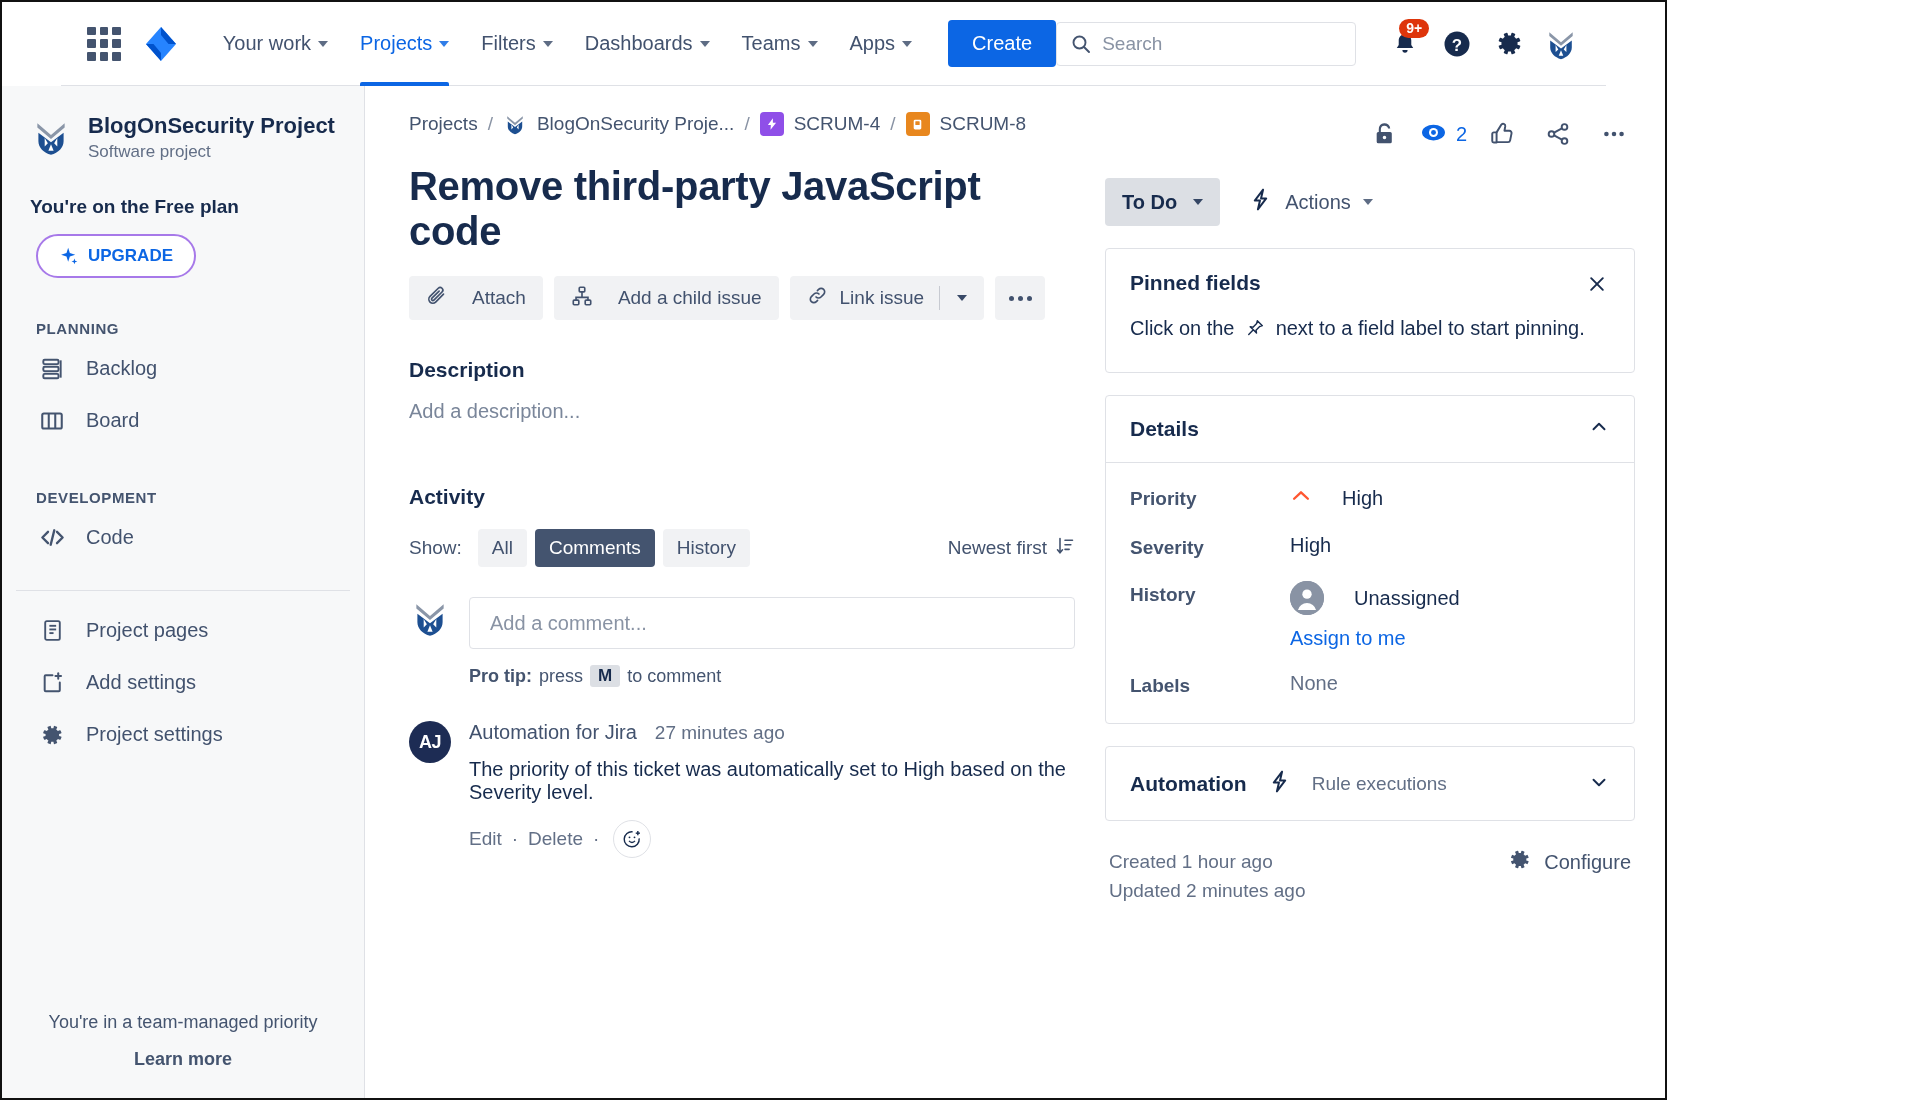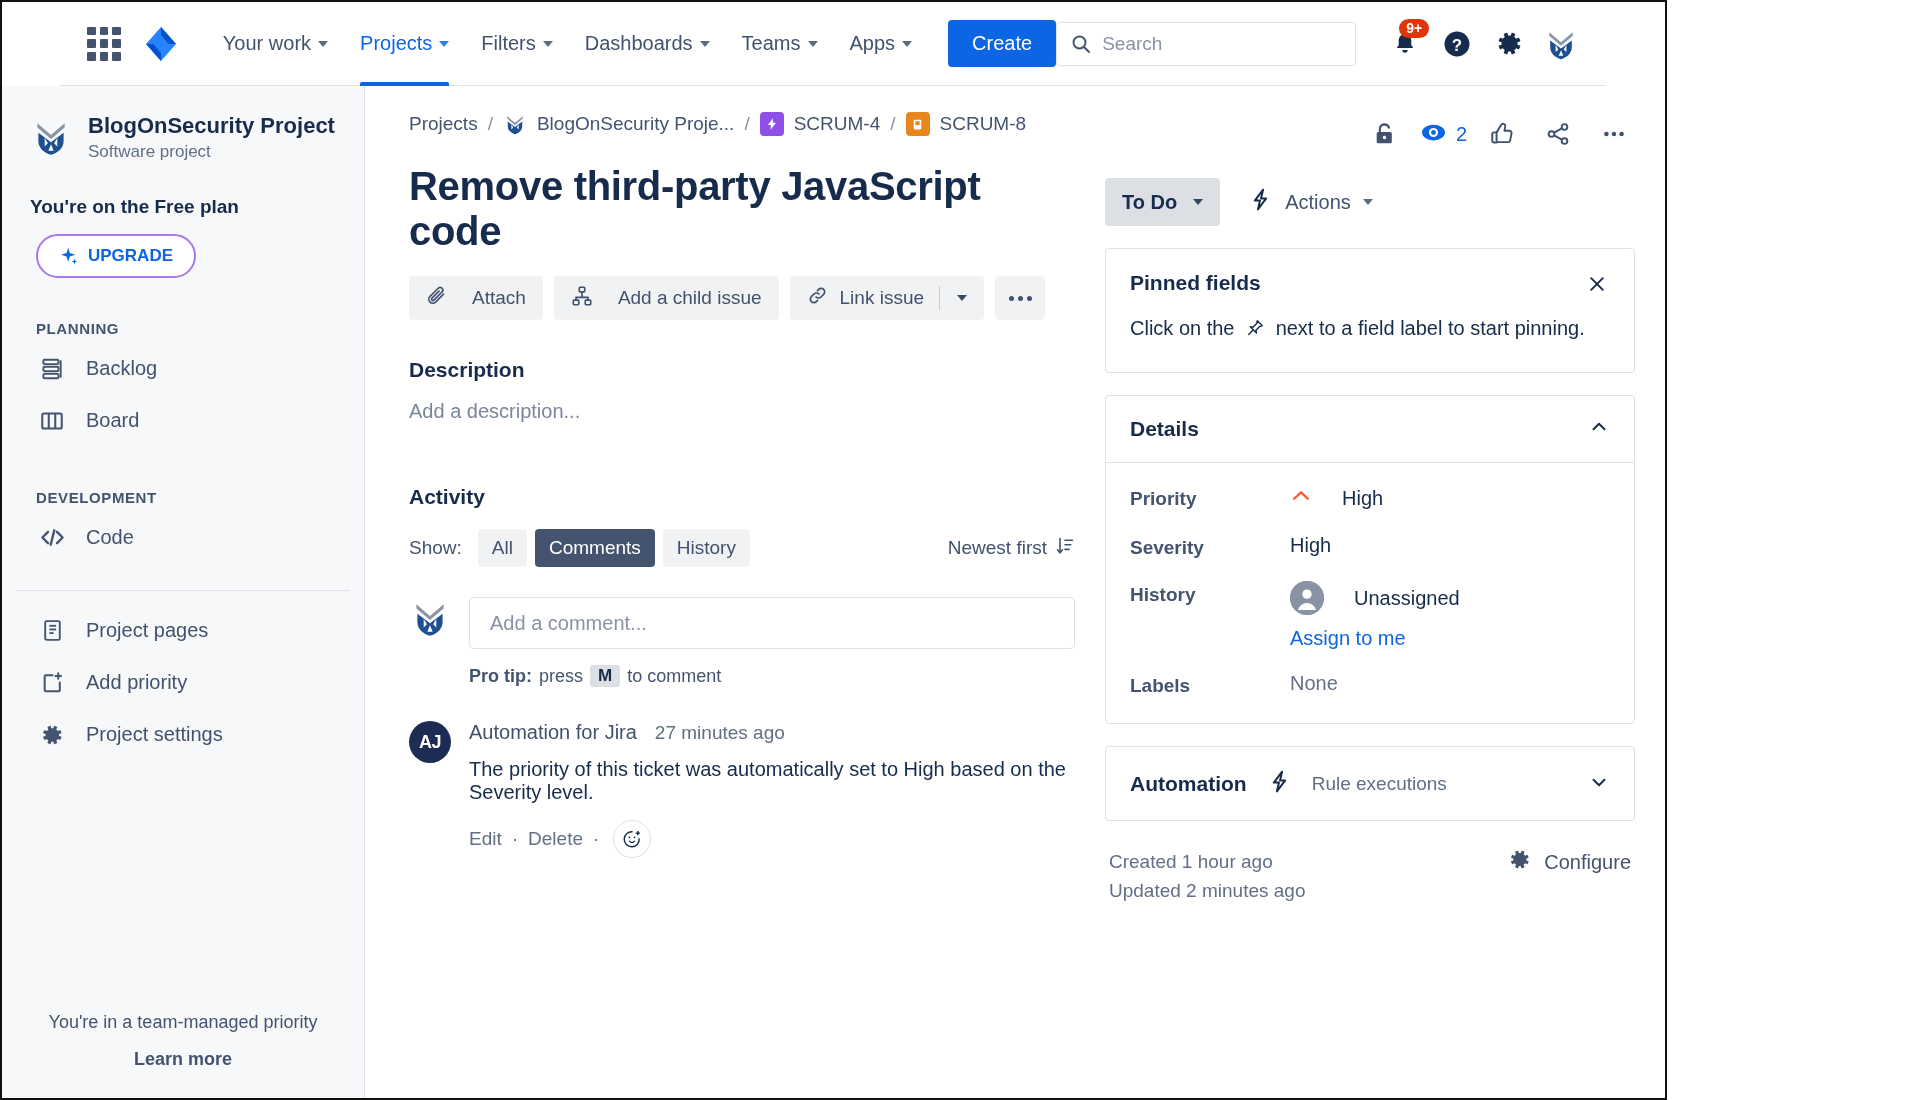--- a/index.html
+++ b/index.html
@@ -411,21 +411,21 @@
       </div>
 
       <div class="navlink">
         <span class="ic">
           <svg width="25" height="25" viewBox="0 0 24 24" fill="none" stroke="#44546f" stroke-width="1.9" stroke-linecap="round">
             <path d="M19 12 v7.5 a1 1 0 0 1 -1 1 H5.5 a1 1 0 0 1 -1 -1 V6 a1 1 0 0 1 1 -1 H12"></path>
               <line x1="17.5" y1="3" x2="17.5" y2="8.5"></line>
               <line x1="14.8" y1="5.8" x2="20.2" y2="5.8"></line>
           </svg>
         </span>
-        <span>Add priority</span>
+        <span>Add settings</span>
       </div>
 
       <div class="navlink">
         <span class="ic">
           <svg width="26" height="26" viewBox="0 0 24 24" fill="#44546f">
               <path d="M12 8.6a3.4 3.4 0 1 0 0 6.8 3.4 3.4 0 0 0 0-6.8zm0 5.2a1.8 1.8 0 1 1 0-3.6 1.8 1.8 0 0 1 0 3.6z"></path>
               <path d="M20.3 13.4l-1.8-.4a6.6 6.6 0 0 0 0-2l1.8-.4a.6.6 0 0 0 .4-.8l-.8-1.9a.6.6 0 0 0-.8-.3l-1.7.8a6.6 6.6 0 0 0-1.5-1.5l.8-1.7a.6.6 0 0 0-.3-.8l-1.9-.8a.6.6 0 0 0-.8.4l-.4 1.8a6.6 6.6 0 0 0-2 0l-.4-1.8a.6.6 0 0 0-.8-.4l-1.9.8a.6.6 0 0 0-.3.8l.8 1.7a6.6 6.6 0 0 0-1.5 1.5l-1.7-.8a.6.6 0 0 0-.8.3l-.8 1.9a.6.6 0 0 0 .4.8l1.8.4a6.6 6.6 0 0 0 0 2l-1.8.4a.6.6 0 0 0-.4.8l.8 1.9a.6.6 0 0 0 .8.3l1.7-.8a6.6 6.6 0 0 0 1.5 1.5l-.8 1.7a.6.6 0 0 0 .3.8l1.9.8a.6.6 0 0 0 .8-.4l.4-1.8a6.6 6.6 0 0 0 2 0l.4 1.8a.6.6 0 0 0 .8.4l1.9-.8a.6.6 0 0 0 .3-.8l-.8-1.7a6.6 6.6 0 0 0 1.5-1.5l1.7.8a.6.6 0 0 0 .8-.3l.8-1.9a.6.6 0 0 0-.4-.8z"></path>
             </svg>
         </span>
         <span>Project settings</span>

